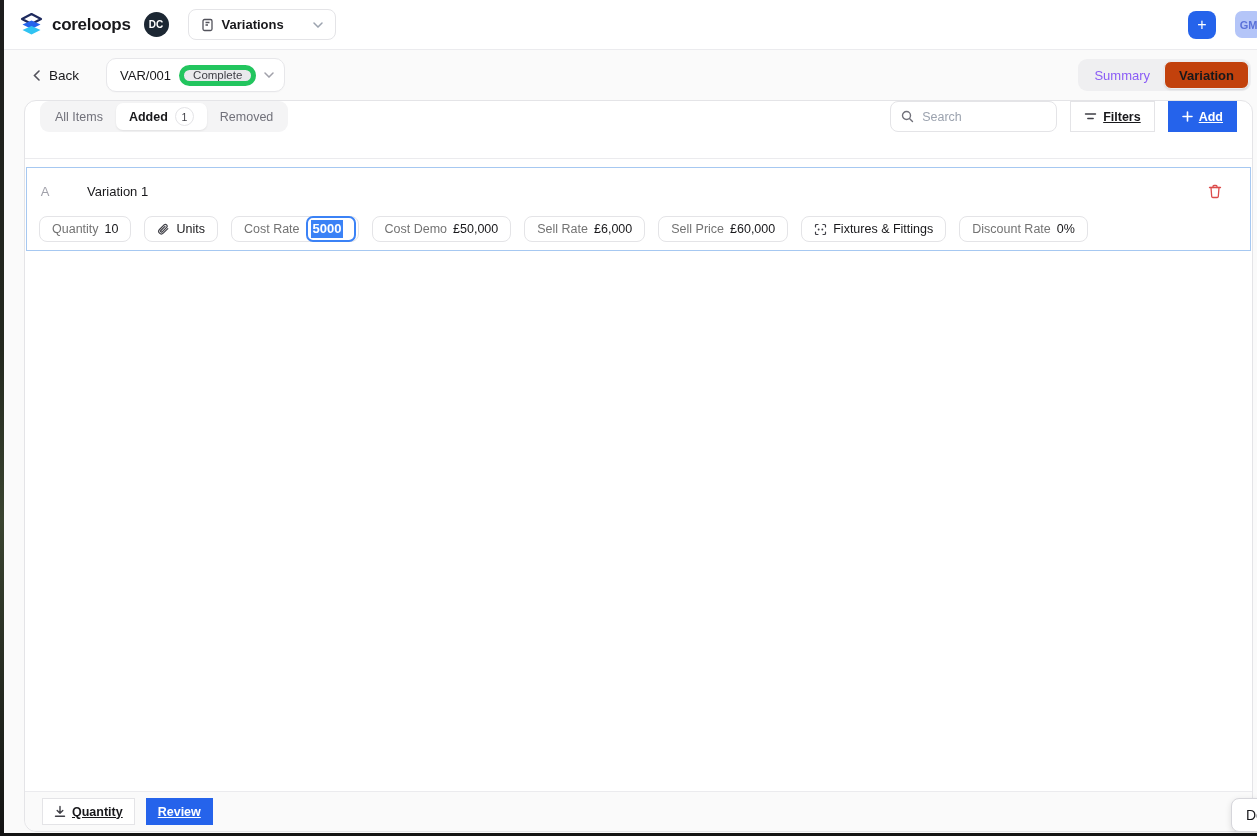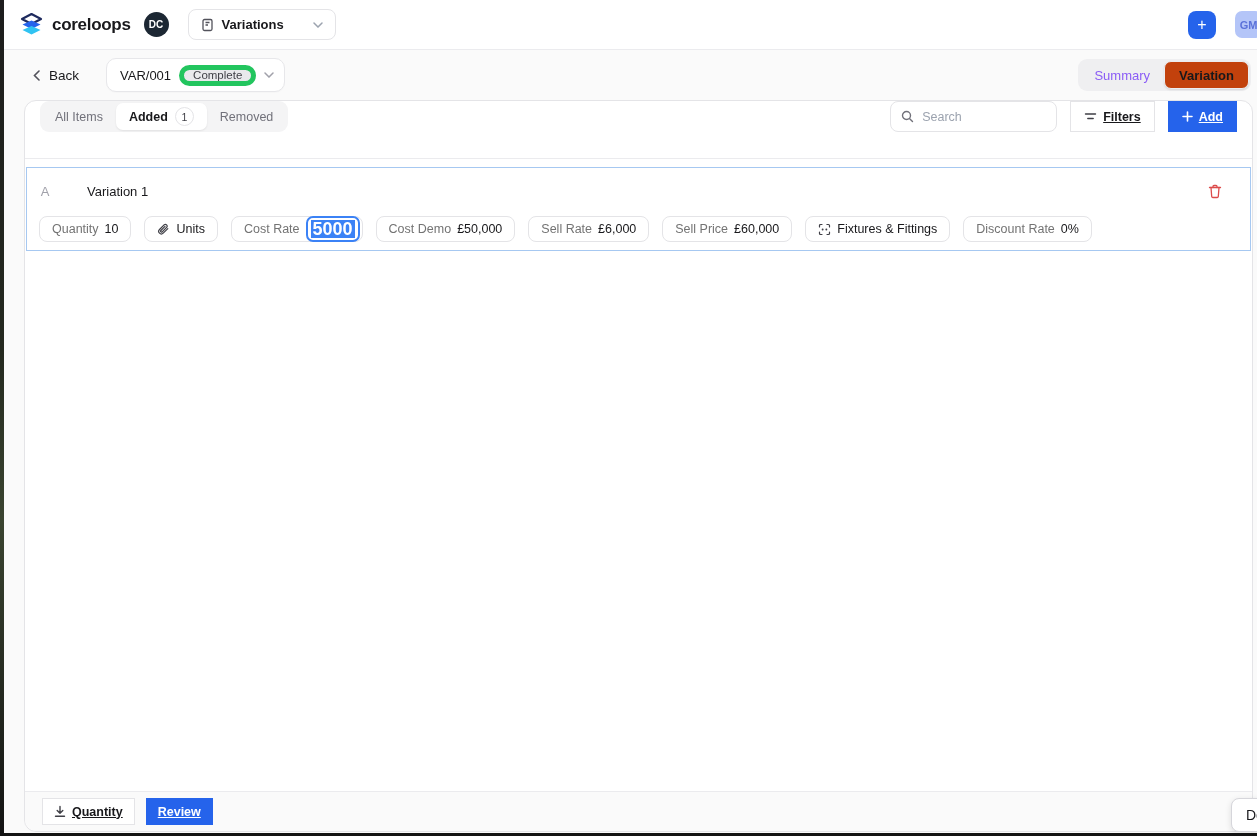--- a/index.html
+++ b/index.html
@@ -55,21 +55,21 @@
   .row-head { position:absolute; top:13px; left:0; right:0; height:20px; display:flex; align-items:center; }
   .row-letter { width:20px; text-align:center; margin-left:8px; font-size:13px; color:#a1a1aa; }
   .row-name { font-size:13px; color:#18181b; margin-left:32px; font-weight:500; }
   .trash { position:absolute; right:24px; top:12px; width:22px; height:22px; display:flex; align-items:center; justify-content:center; cursor:pointer; }
   .pills { position:absolute; top:48px; left:12px; right:12px; display:flex; gap:13px; }
   .pill { height:26px; border:1px solid #e4e4e7; border-radius:8px; background:#fff; display:flex; align-items:center; gap:6px; padding:0 12px; font-size:12.5px; white-space:nowrap; cursor:pointer; }
   .pill .lbl { color:#737373; }
   .pill .val { color:#18181b; font-weight:400; }
   .pill-rate { padding-right:3px; }
   .rate-input { height:26px; min-width:50px; border:2px solid #3b82f6; border-radius:7px; background:#fff; display:flex; align-items:center; padding:0 3px; margin-right:-1px; }
-  .rate-input .sel { background:#3b82f6; color:#fff; font-size:18px; font-weight:600; padding:0 2px; line-height:18px; }
+  .rate-input .sel { background:#3b82f6; color:#fff; font-size:13px; font-weight:600; padding:0 2px; line-height:18px; }
 
   
   .panel-footer { position:absolute; left:0; right:0; bottom:0; height:40px; background:#fafafa; border-top:1px solid #ebebee; border-radius:0 0 12px 12px; display:flex; align-items:center; padding:0 17px; gap:11px; }
   .btn-sm { height:27px; font-size:12.5px; padding:0 11px; }
 
   
   .edge-tooltip { position:absolute; left:1227px; top:798px; width:70px; height:34px; background:#fff; border:1px solid #d6d6db; border-radius:8px; box-shadow:0 2px 6px rgba(0,0,0,.12); display:flex; align-items:center; padding-left:14px; font-size:14px; color:#18181b; z-index:20; }
 
   svg { display:block; }
 </style>

